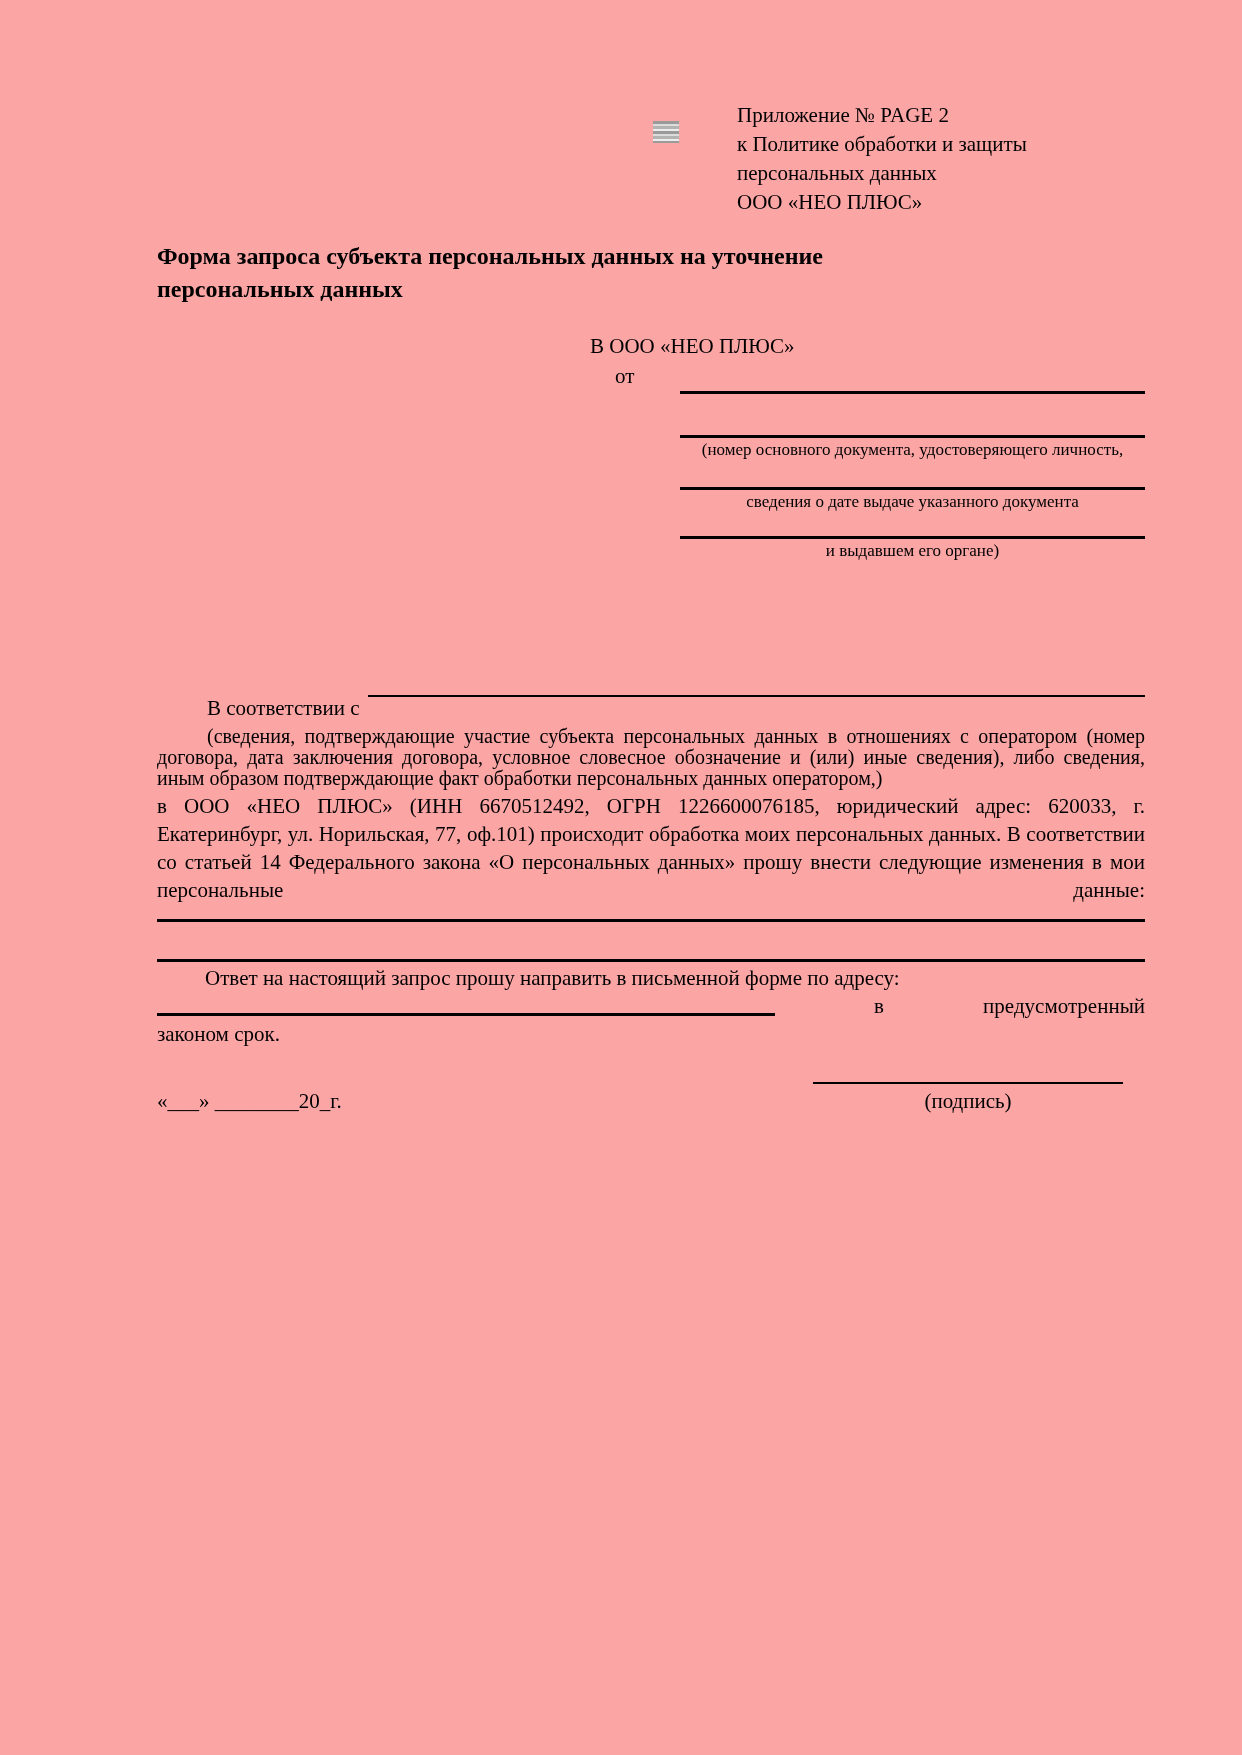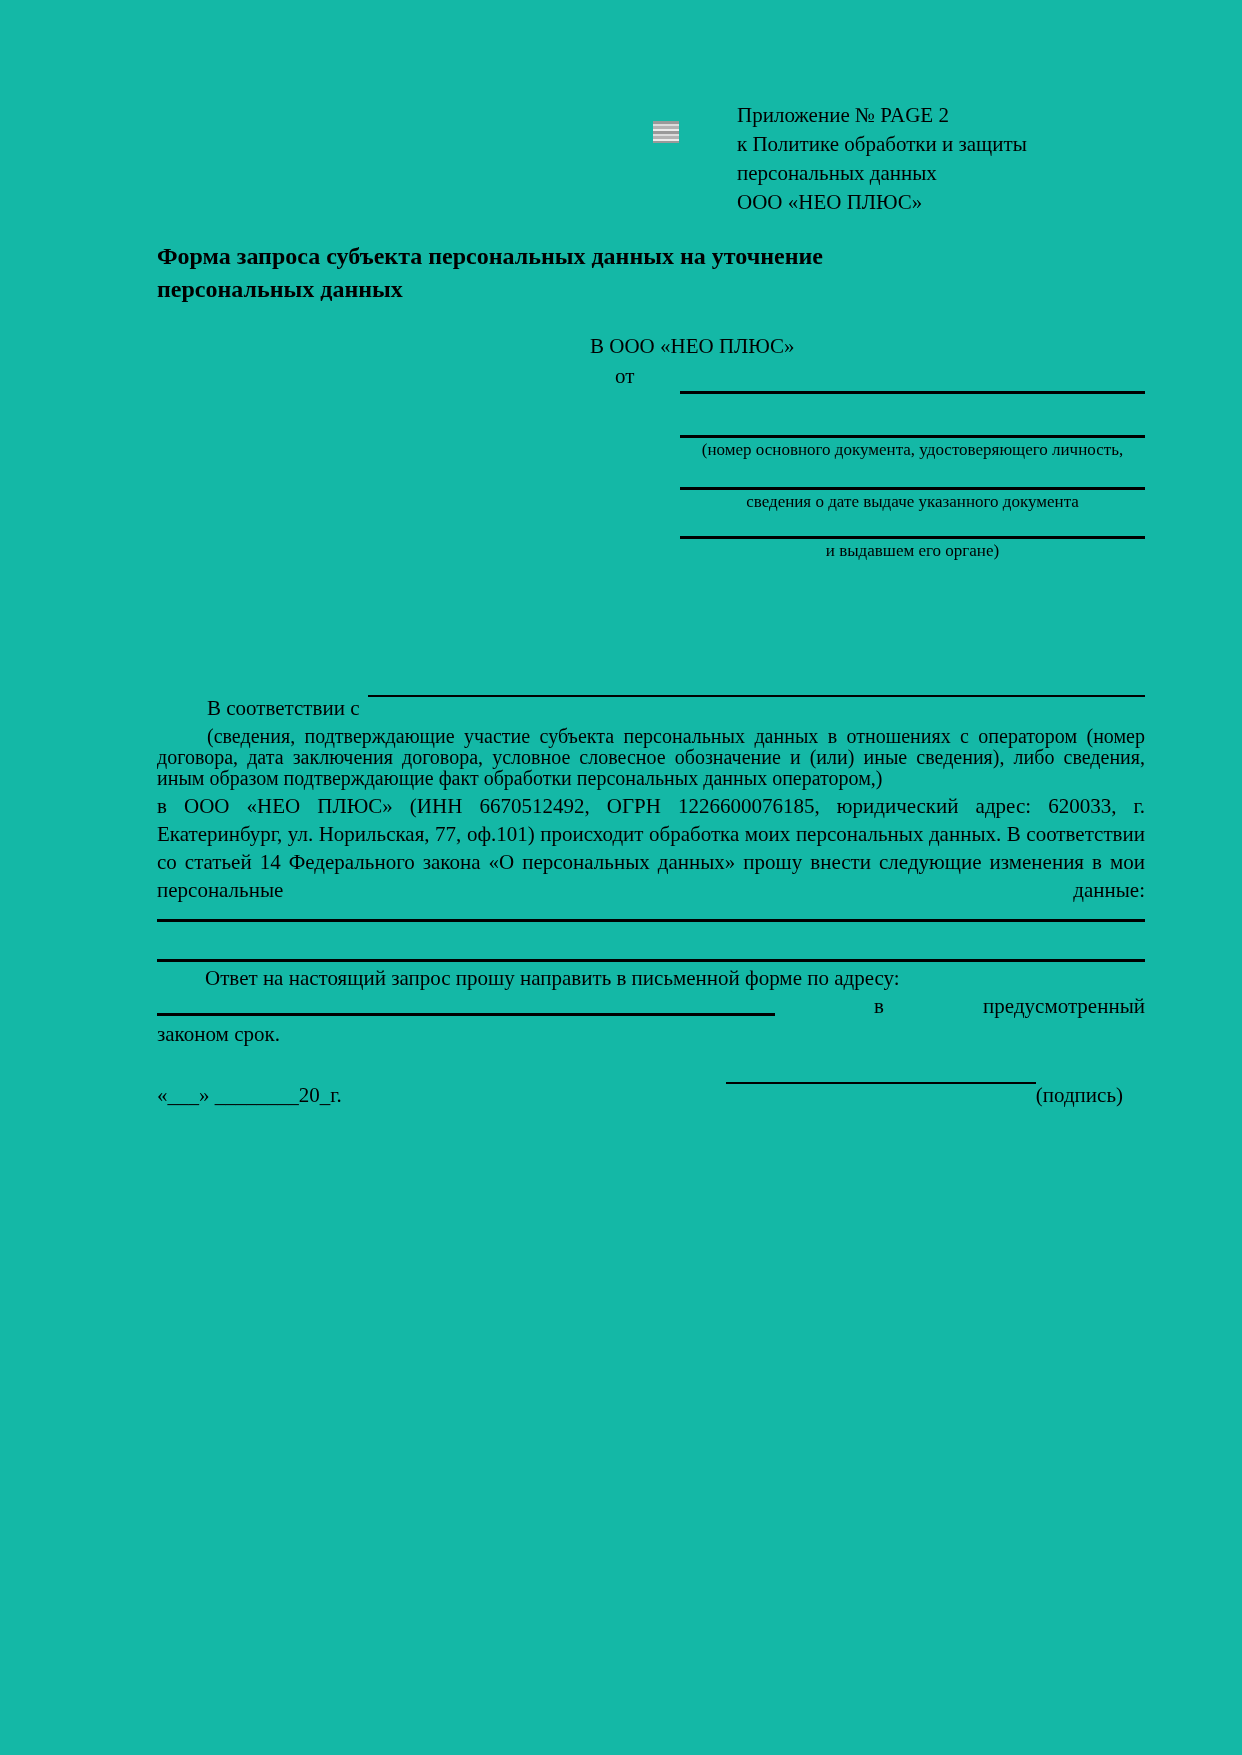--- a/index.html
+++ b/index.html
@@ -3,21 +3,21 @@
 <meta charset="utf-8">
 <style>
   * { margin: 0; padding: 0; box-sizing: border-box; }
   html, body { background: #ffffff; }
   body { font-family: "Liberation Serif", "DejaVu Serif", serif; color: #000; }
 
   .page {
     position: relative;
     width: 1242px;
     height: 1755px;
-    background: #14b8a6;
+    background: #fca5a5;
     overflow: hidden;
   }
   .content {
     position: absolute;
     left: 157px;
     top: 0;
     width: 988px;
     height: 100%;
   }
 
@@ -122,21 +122,21 @@
   .bottom-row {
     position: absolute;
     top: 1082px;
     width: 988px;
     padding-right: 22px;
     display: flex;
     align-items: flex-end;
     font-size: 21px;
     line-height: 26px;
   }
-  .sig-group { margin-left: auto; display: flex; align-items: flex-start; }
+  .sig-group { margin-left: auto; display: flex; align-items: center; flex-direction: column; }
   .sig-blank { width: 310px; border-bottom: 2px solid #000; margin-bottom: 4px; height: 1px; }
   .nowrap { white-space: nowrap; }
 </style>
 </head>
 <body>
 
 <div class="page">
   <div class="content">
 
     <div class="obj-icon"></div>

